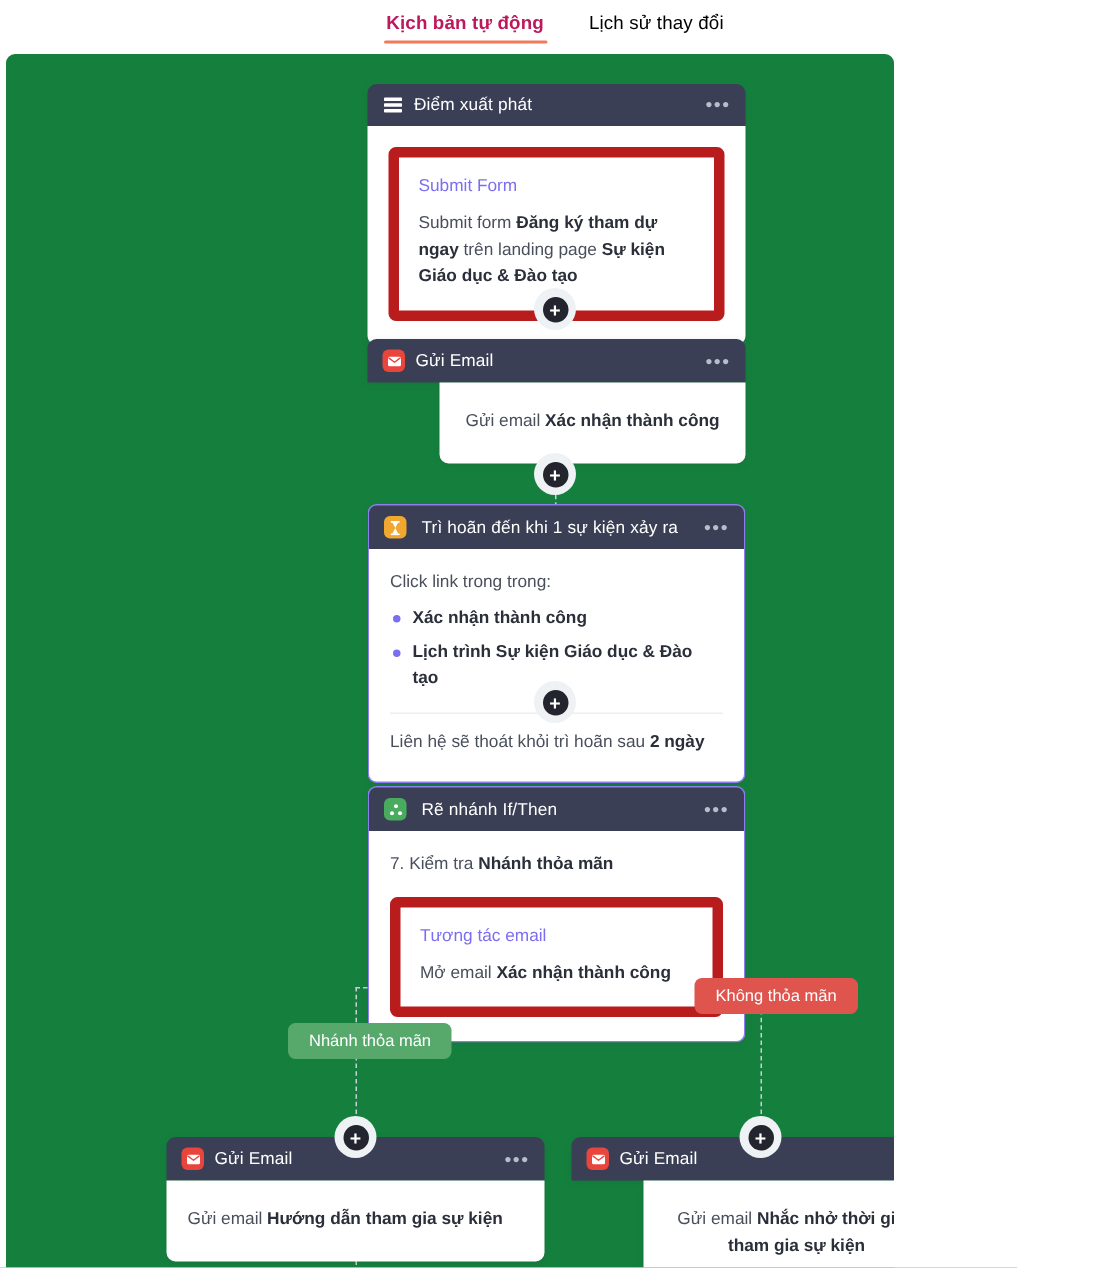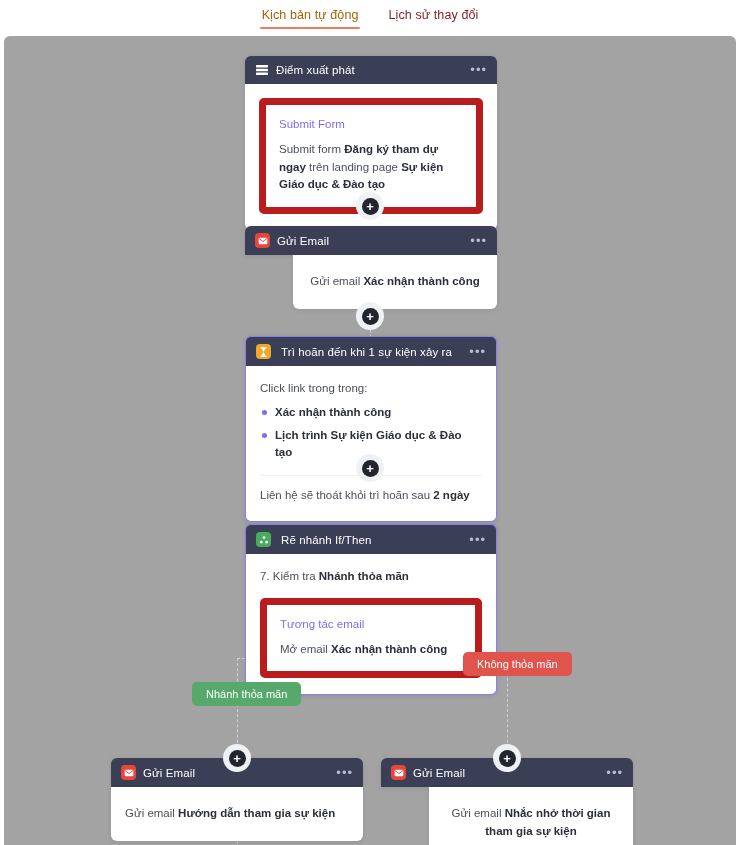--- a/index.html
+++ b/index.html
@@ -16,47 +16,47 @@
     height: 36px;
     background: #ffffff;
     display: flex;
     justify-content: center;
     align-items: flex-start;
     gap: 26px;
     padding-top: 8px;
   }
   .tab {
     font-size: 12.5px;
-    color: #7f1d1d;
+    color: #000000;
     padding: 0 2px 7px 2px;
     position: relative;
     letter-spacing: 0.1px;
     cursor: pointer;
     white-space: nowrap;
   }
   .tab.active {
-    color: #a16207;
-    font-weight: normal;
+    color: #be185d;
+    font-weight: bold;
   }
   .tab.active::after {
     content: "";
     position: absolute;
     left: 0; right: 0; bottom: 0;
     height: 2.5px;
     border-radius: 2px;
     background: #f2795c;
   }
 
   
   .canvas {
     position: relative;
     margin: 0 4px;
-    width: 732px;
+    width: 592px;
     height: 809px;
-    background: #a3a3a3;
+    background: #15803d;
     border-radius: 6px 6px 0 0;
     overflow: hidden;
   }
 
   
   .vline {
     position: absolute;
     width: 0;
     border-left: 1.5px dashed #c7d0d8;
     z-index: 1;

